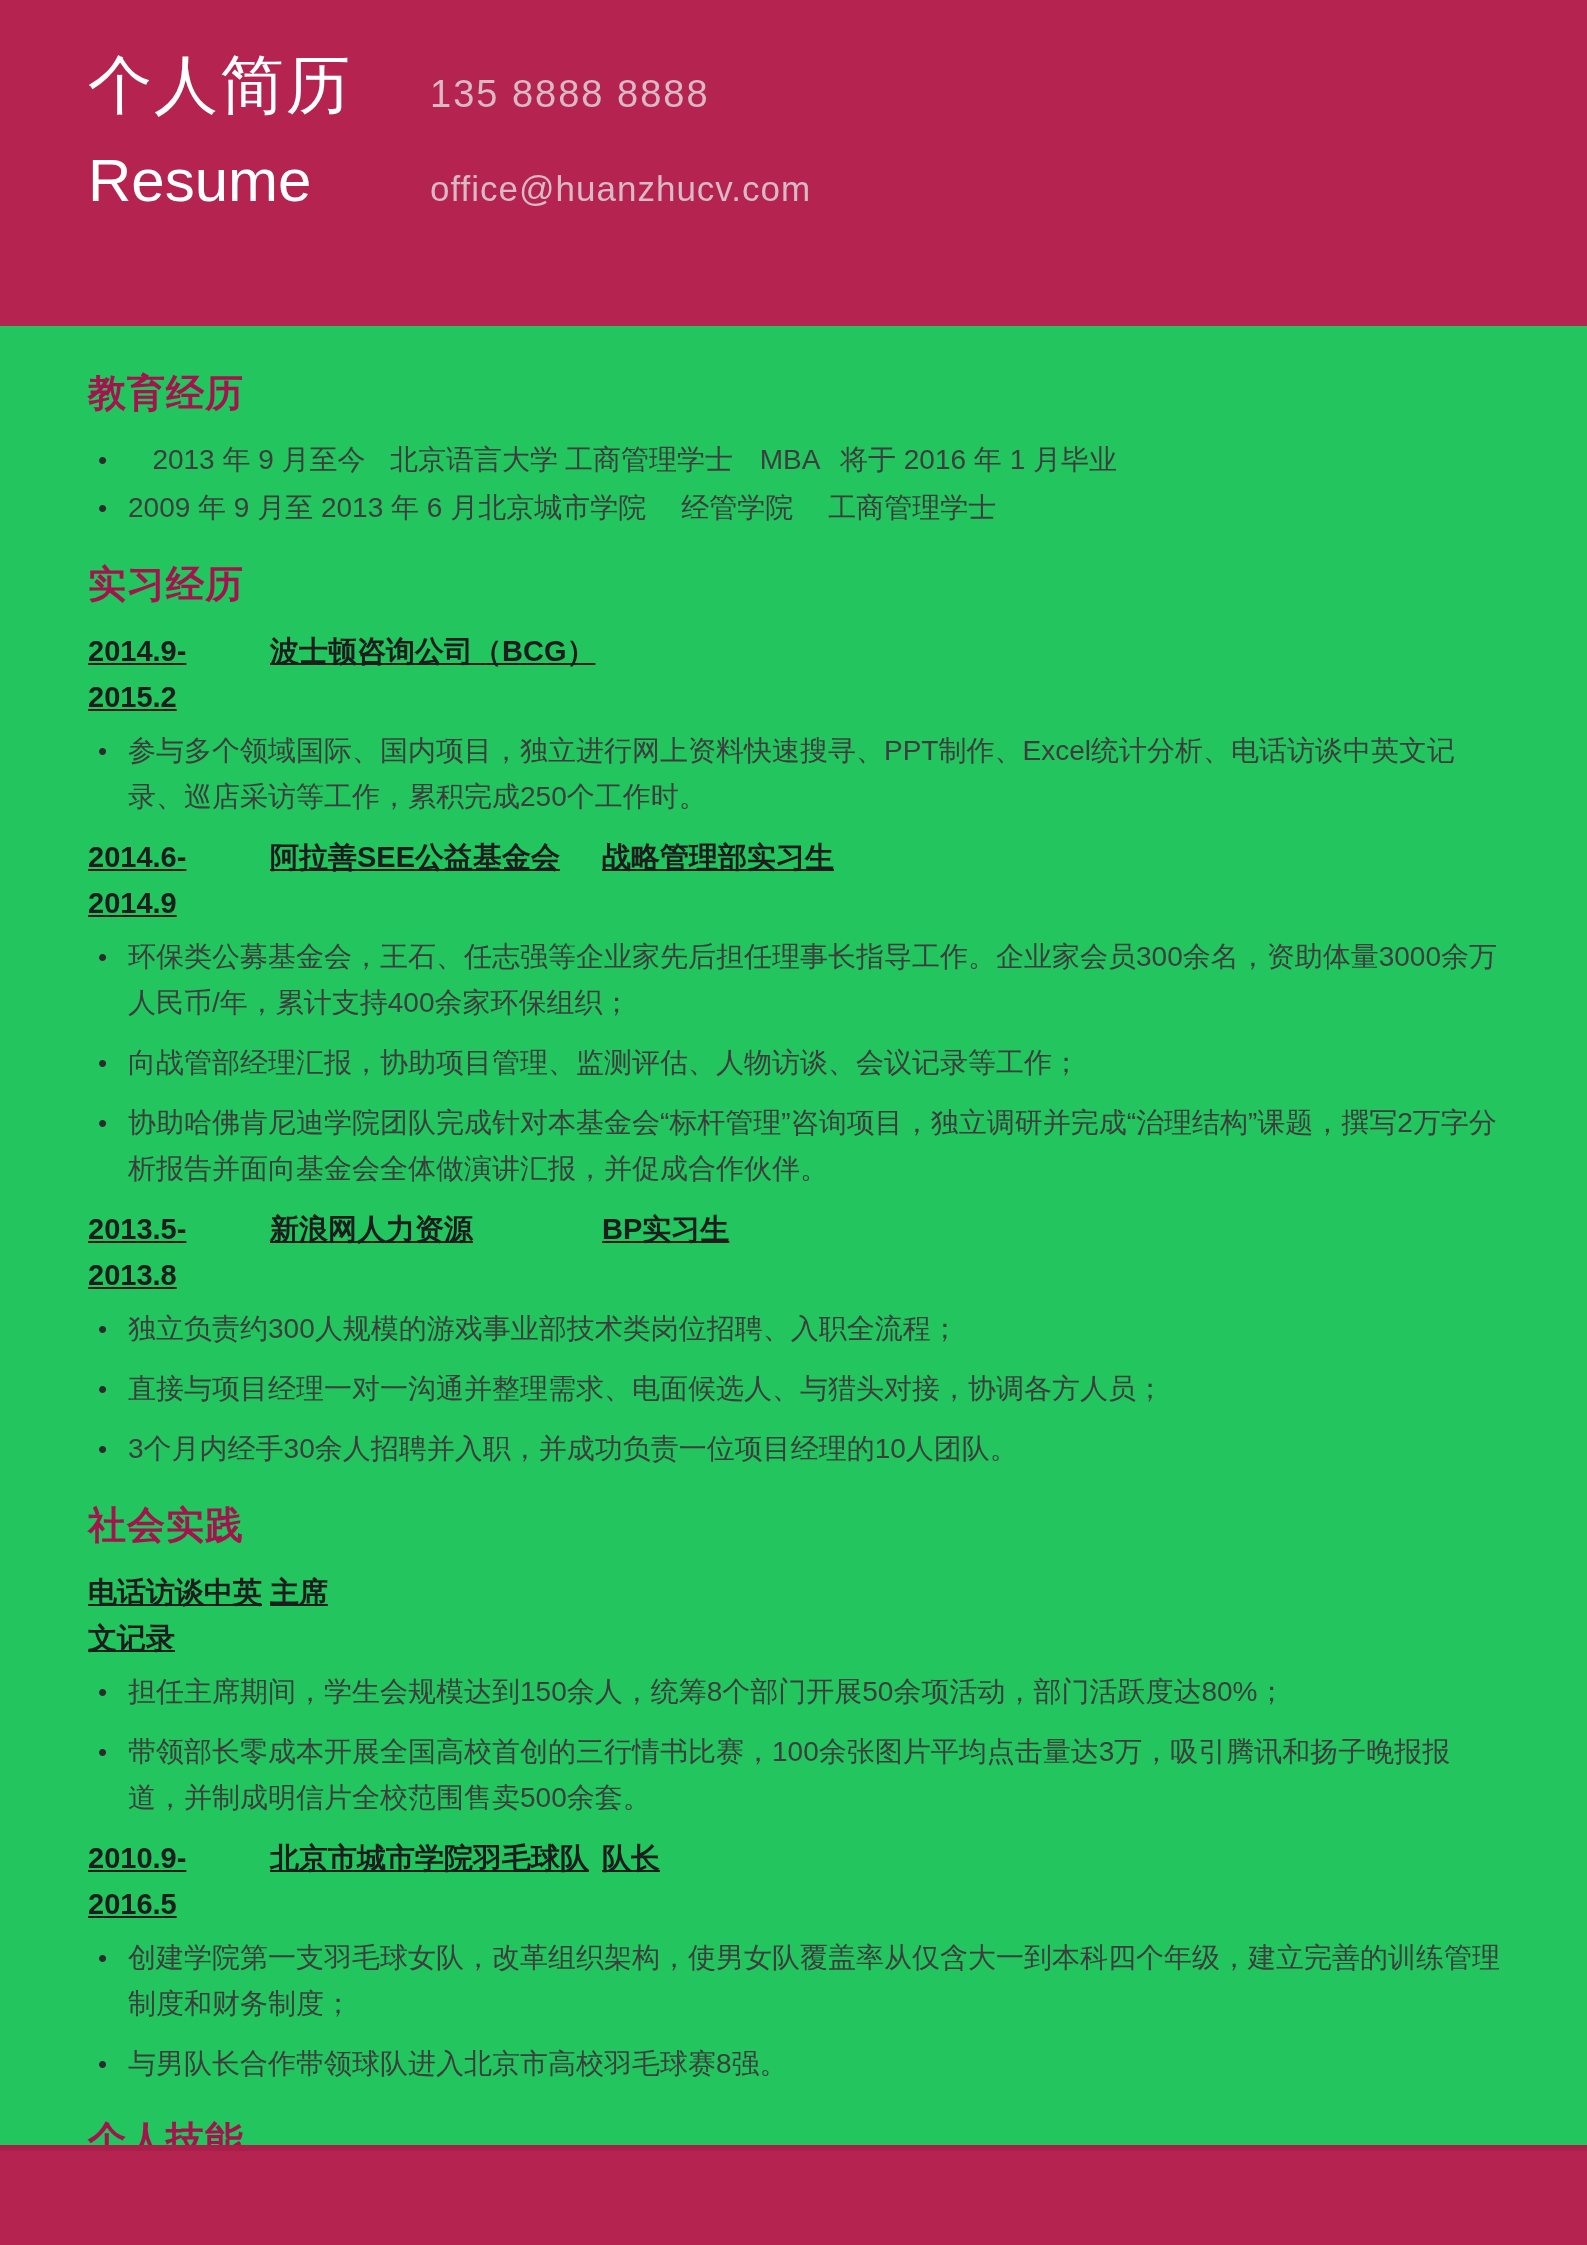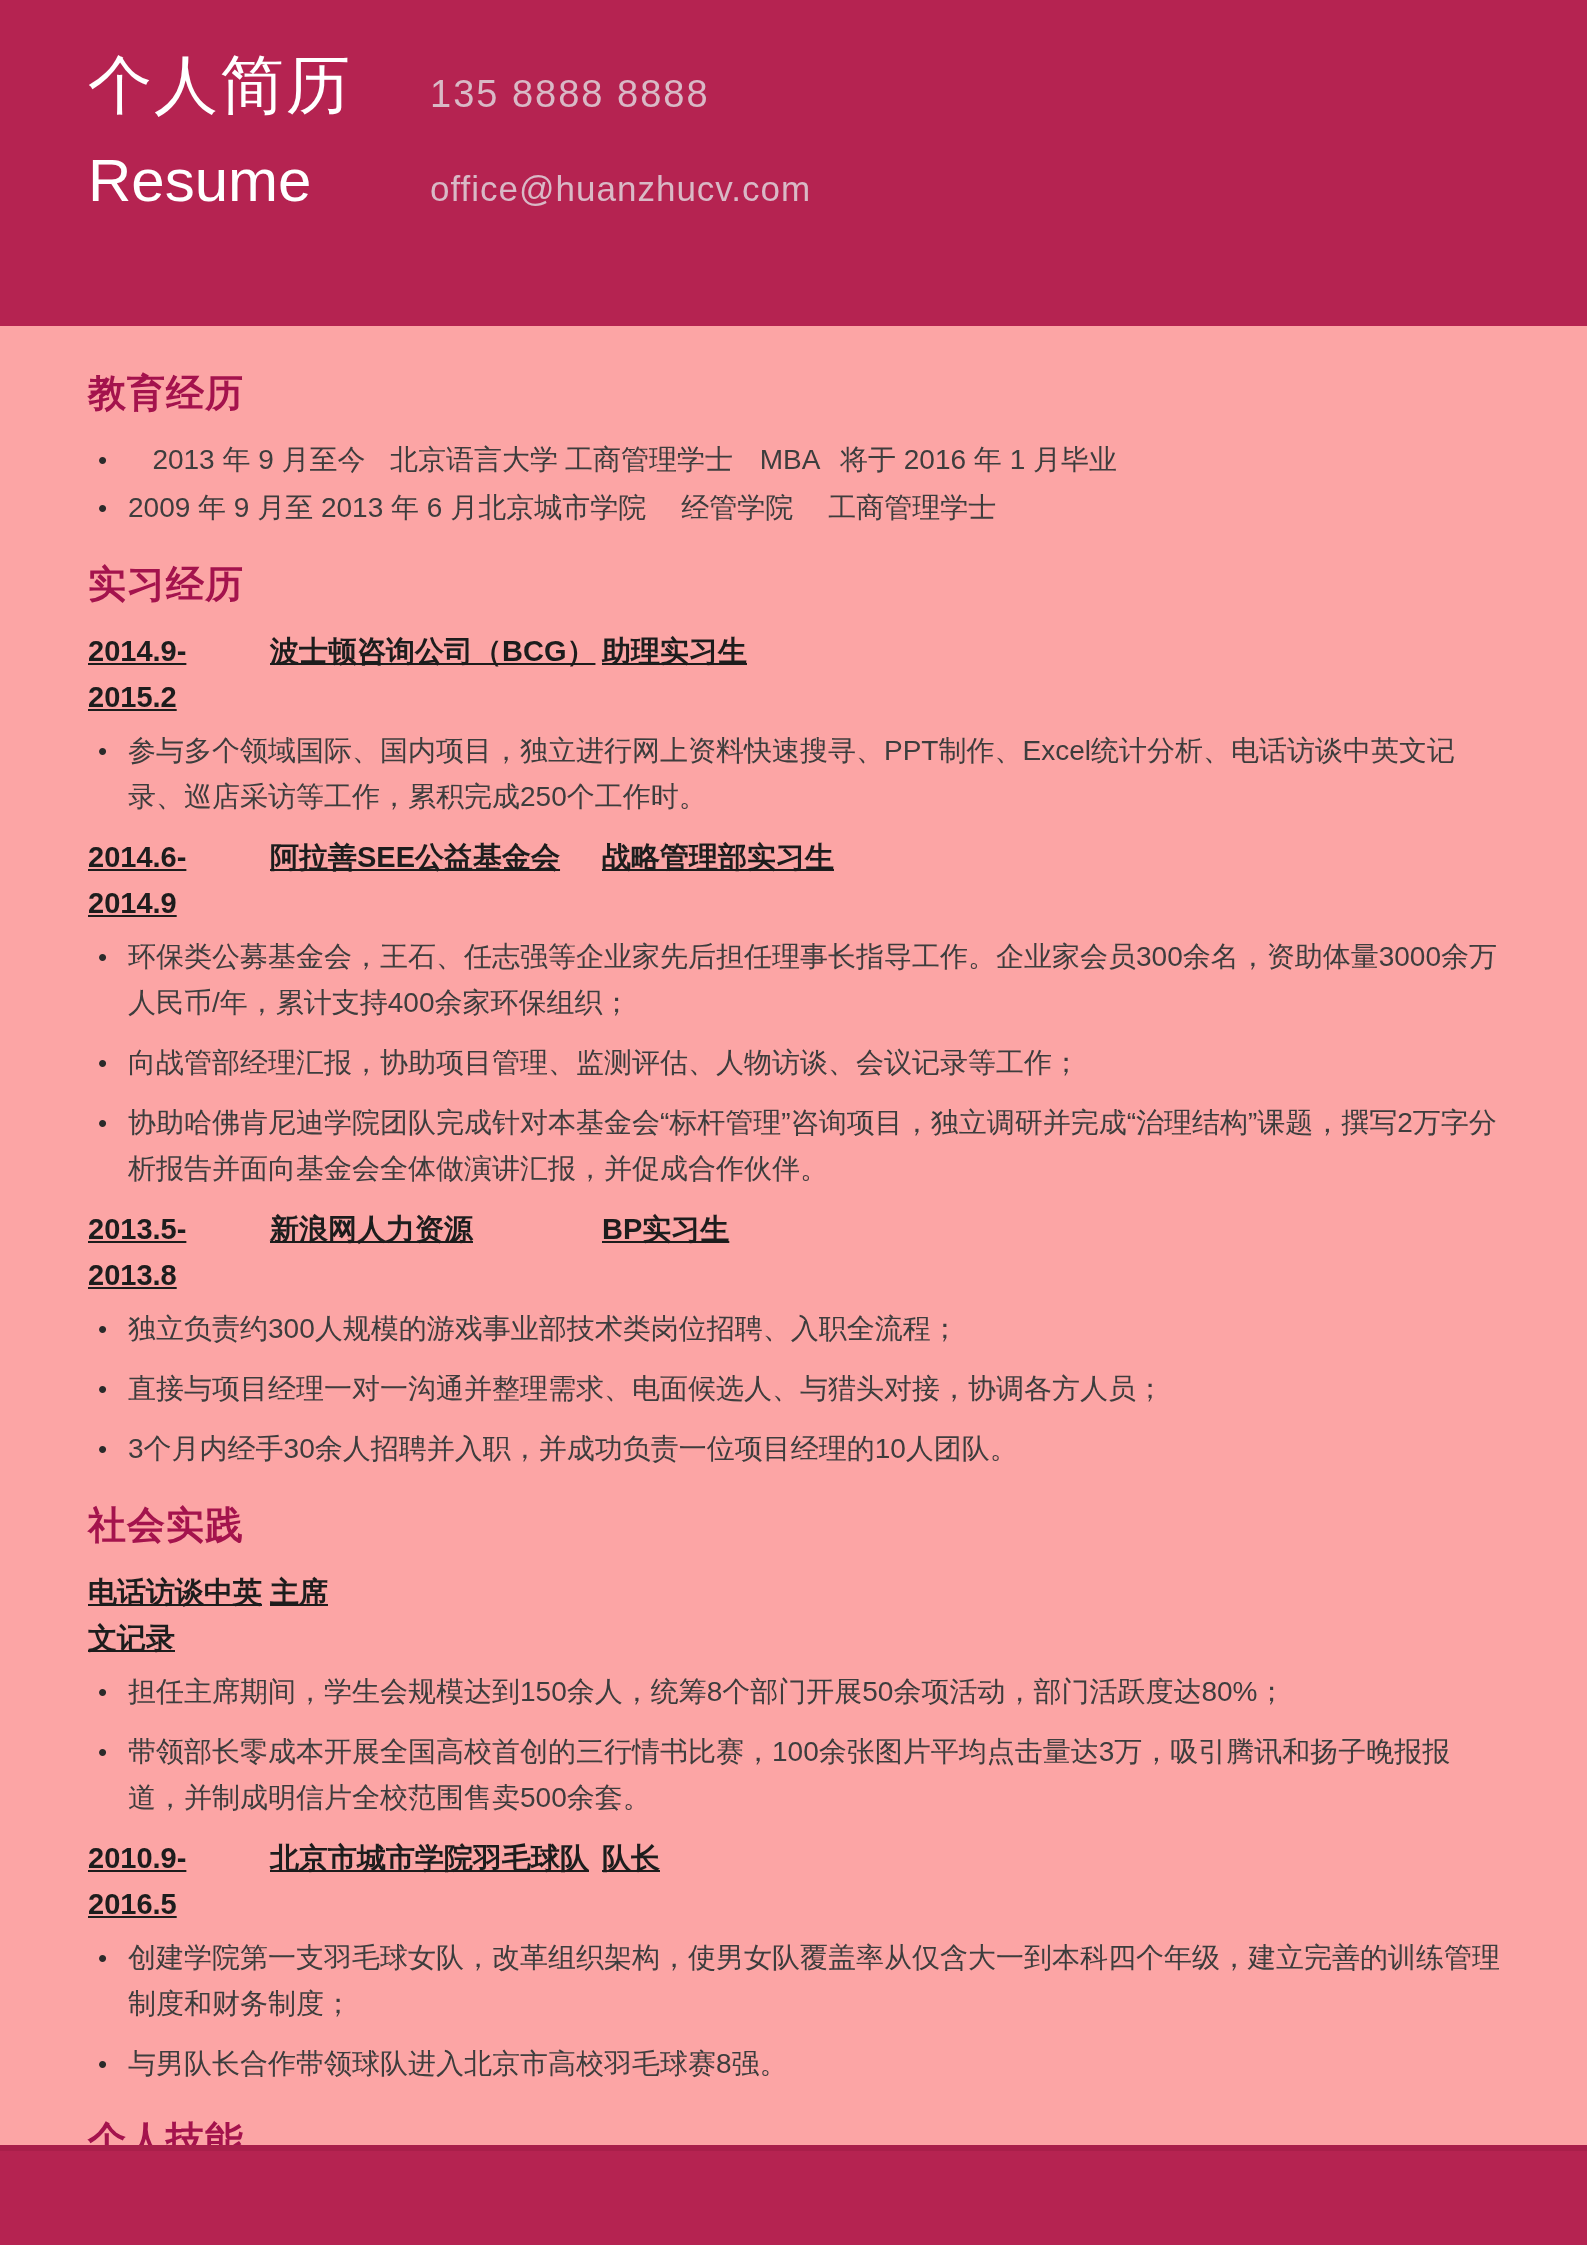--- a/index.html
+++ b/index.html
@@ -6,21 +6,21 @@
     --band:#B52351;
     --heading:#A4134D;
     --body-text:#3D3D3D;
     --head-text:#1D1D1D;
     --contact:#D9B9C6;
   }
   *{box-sizing:border-box;margin:0;padding:0;}
   html,body{background:#888;}
   body{font-family:"Liberation Sans",sans-serif;}
   .page{
-    width:1587px;height:2245px;position:relative;background:#fca5a5;
+    width:1587px;height:2245px;position:relative;background:#22c55e;
     margin:0 auto;overflow:hidden;
   }
   
   .band-top{
     background:var(--band);
     height:326px;
     padding:52px 88px 0 88px;
   }
   .h-row{display:flex;align-items:baseline;}
   .h-row.second{margin-top:30px;}
@@ -118,21 +118,20 @@
 </div>
     </section>
 
     <section>
       <h2 class="sec-heading">实习经历</h2>
       <div>
   <div class="job">
     <div class="job-head">
       <span class="jh-date">2014.9-2015.2</span>
       <span class="jh-org">波士顿咨询公司（BCG）</span>
-      <span class="jh-role">助理实习生</span>
     </div>
     <div class="job-bullets">
   <div class="bullet-row">
     <span class="dot">•</span>
     <span class="b-text">参与多个领域国际、国内项目，独立进行网上资料快速搜寻、PPT制作、Excel统计分析、电话访谈中英文记录、巡店采访等工作，累积完成250个工作时。</span>
   </div>
 </div>
   </div>
 
   <div class="job">

